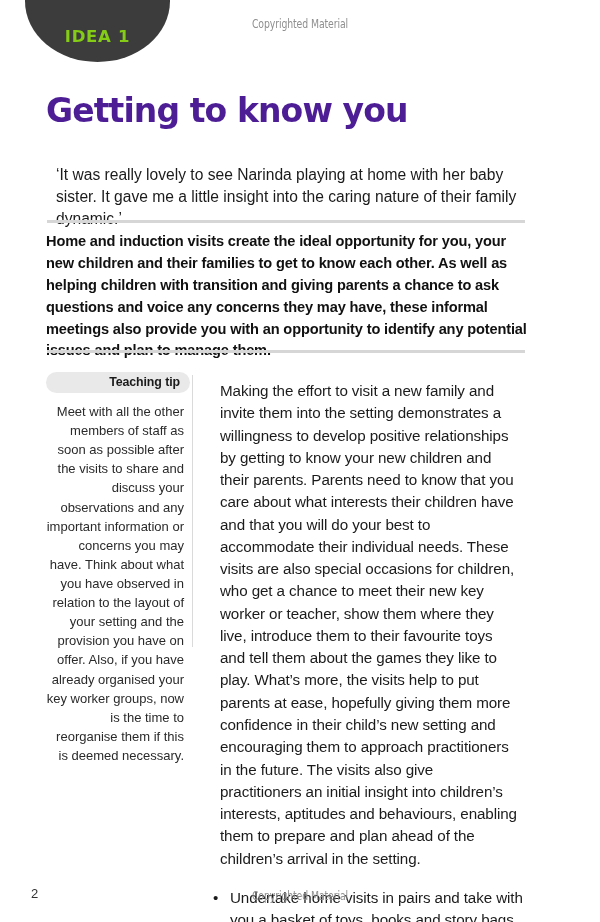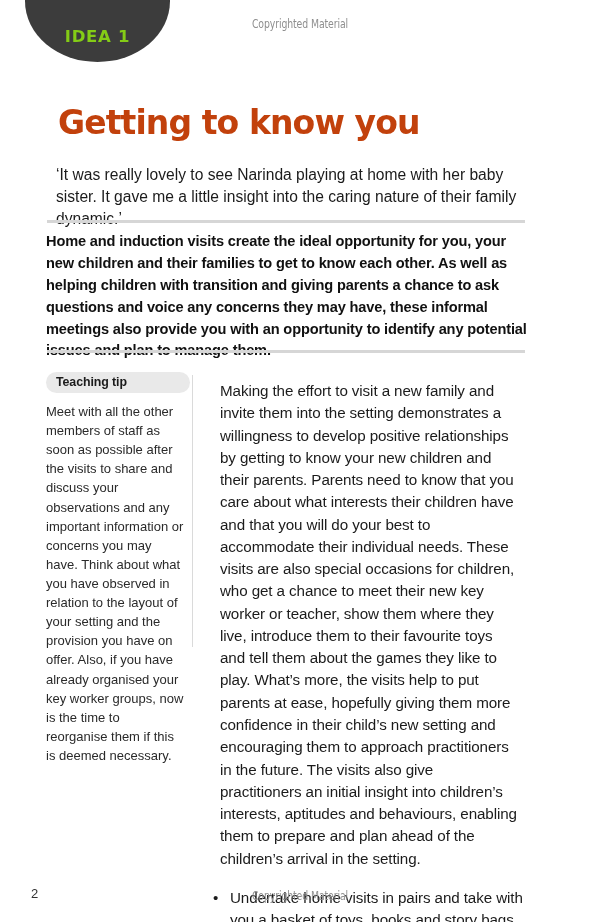--- a/index.html
+++ b/index.html
@@ -65,23 +65,23 @@
 
   
   .page-title {
     position: absolute;
     left: 46px;
     top: 94px;
     font-family: "DejaVu Sans", "Liberation Sans", sans-serif;
     font-size: 33px;
     font-weight: bold;
     letter-spacing: -0.9px;
-    color: #c2410c;
+    color: #4c1d95;
     line-height: 1.06;
-    margin: 12px;
+    margin: 0;
     white-space: nowrap;
   }
 
   
   .pull-quote {
     position: absolute;
     left: 46px;
     top: 154px;
     width: 480px;
     font-size: 15.6px;
@@ -121,20 +121,21 @@
     left: 0;
     top: 372px;
     width: 600px;
   }
 
   .sidebar {
     position: absolute;
     left: 46px;
     top: 0;
     width: 144px;
+    text-align: right;
   }
   .tip-pill {
     display: block;
     width: 100%;
     box-sizing: border-box;
     background: #e9e9e9;
     border-radius: 11px;
     padding: 3px 10px 4px;
     font-size: 12.4px;
     font-weight: bold;

